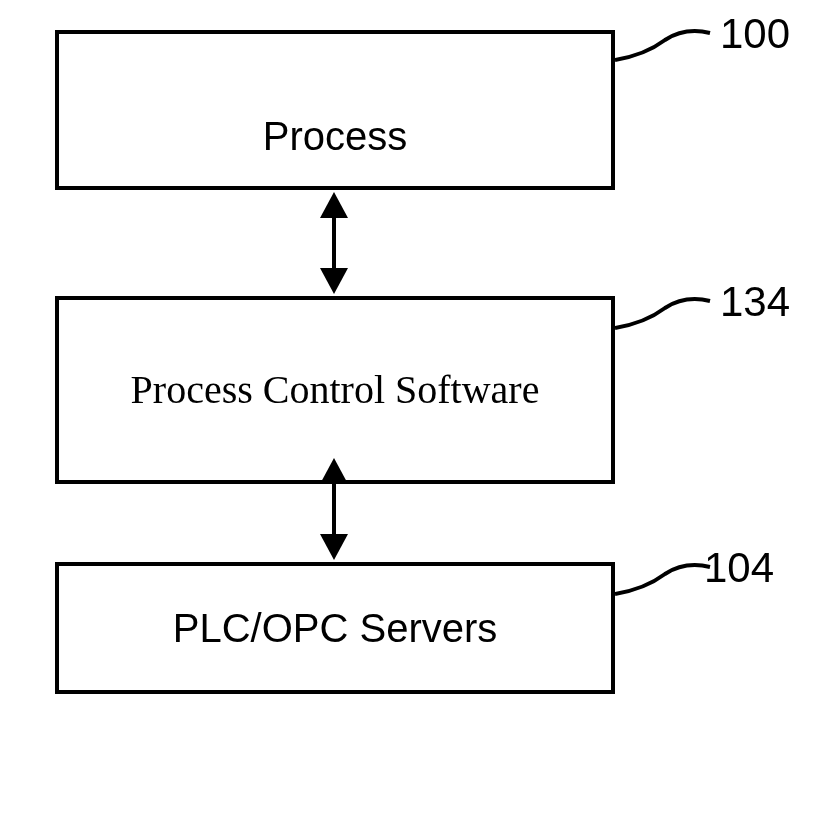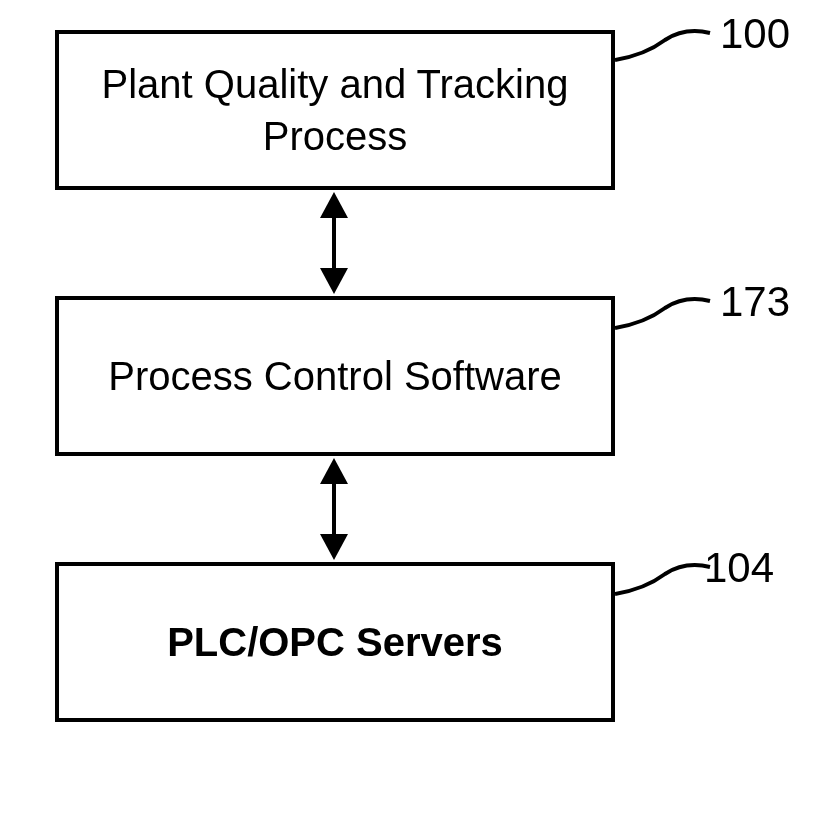--- a/index.html
+++ b/index.html
@@ -50,48 +50,48 @@
       border-left: 14px solid transparent;
       border-right: 14px solid transparent;
       border-top: 26px solid black;
     }
   </style>
 </head>
 <body>
 
 <div class="box" style="left:55px; top:30px; width:560px; height:160px;">
   <div>
-    <span>Plant Quality and Tracking</span><br>
+    <br>
     <span>Process</span>
   </div>
 </div>
 <svg class="leader" style="left:615px; top:25px; width:100px; height:40px;">
   <path d="M 0 35 Q 30 30 50 15 Q 70 2 95 8" stroke="black" stroke-width="4" fill="none"></path>
 </svg>
 <div class="label" style="left:720px; top:10px;">100</div>
 
 <div class="arrow-head-up" style="left:320px; top:192px;"></div>
 <div class="arrow-line" style="left:332px; top:215px; height:55px;"></div>
 <div class="arrow-head-down" style="left:320px; top:268px;"></div>
 
-<div class="box" style="left:55px; top:296px; width:560px; height:160px;">
+<div class="box" style="left:55px; top:296px; width:560px; height:188px;font-family:Liberation Serif, serif;">
   <div>
     <span>Process Control Software</span><br>
   </div>
 </div>
 <svg class="leader" style="left:615px; top:293px; width:100px; height:40px;">
   <path d="M 0 35 Q 30 30 50 15 Q 70 2 95 8" stroke="black" stroke-width="4" fill="none"></path>
 </svg>
-<div class="label" style="left:720px; top:278px;">173</div>
+<div class="label" style="left:720px; top:278px;">134</div>
 
 <div class="arrow-head-up" style="left:320px; top:458px;"></div>
 <div class="arrow-line" style="left:332px; top:481px; height:55px;"></div>
 <div class="arrow-head-down" style="left:320px; top:534px;"></div>
 
-<div class="box" style="left:55px; top:562px; width:560px; height:160px;font-weight:bold;">
+<div class="box" style="left:55px; top:562px; width:560px; height:132px;">
   <div>
     <span>PLC/OPC Servers</span>
   </div>
 </div>
 <svg class="leader" style="left:615px; top:559px; width:100px; height:40px;">
   <path d="M 0 35 Q 30 30 50 15 Q 70 2 95 8" stroke="black" stroke-width="4" fill="none"></path>
 </svg>
 <div class="label" style="left:704px; top:544px;">104</div>
 
 </body></html>

